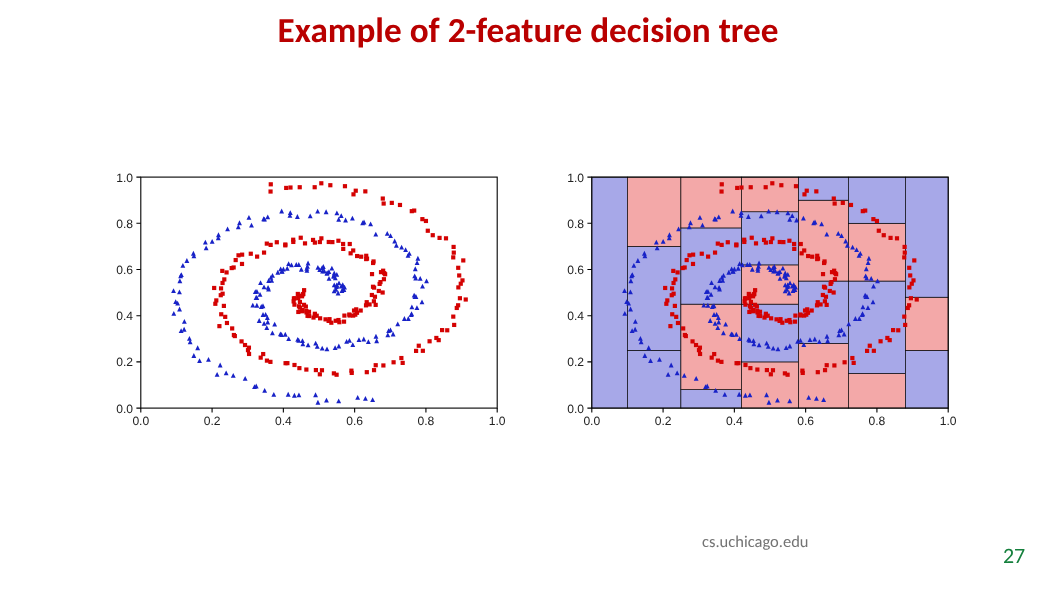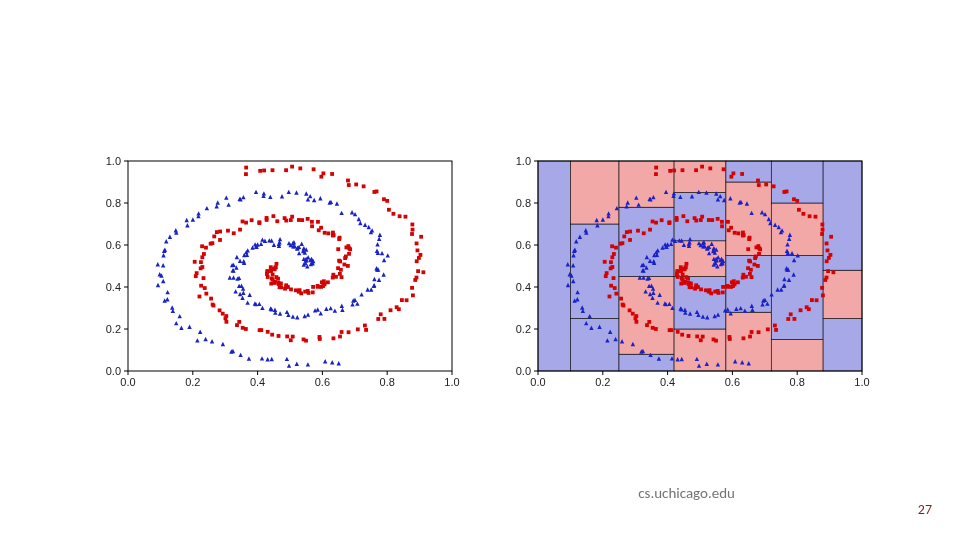--- a/index.html
+++ b/index.html
@@ -2,27 +2,27 @@
 <html><head>
 <meta charset="utf-8">
 <style>
   html,body{margin:0;padding:0;width:960px;height:540px;background:#fff;font-family:Calibri,Arial,sans-serif;position:relative;overflow:hidden}
   .title{position:absolute;left:0;right:0;top:10px;text-align:center;color:#b90000;font-weight:700;font-size:32px;line-height:1.15}
   .plots{position:absolute;top:155px;left:90px;width:780px;display:flex;justify-content:space-between}
   .plot-frame{position:relative}
   svg.plot{display:block}
   .tick-text{font:11px sans-serif;fill:#222}
   .attr{position:absolute;right:225px;bottom:38px;font-size:15px;color:#737373}
-  .pagenum{position:absolute;right:28px;bottom:22px;font-size:14px;color:#7f1d1d}
+  .pagenum{position:absolute;right:28px;bottom:22px;font-size:20px;color:#15803d}
 </style>
 </head>
 <body>
 
 <div class="title">
-  <br>
+  <span>Example of 2-feature decision tree</span><br>
 </div>
 
 <div class="plots">
   <div class="plot-frame">
     <svg class="plot" id="plot0" width="370" height="240">
         <rect x="38" y="6" width="324" height="210" fill="none" stroke="#000" stroke-width="1"></rect>
         <line x1="38" y1="216" x2="38" y2="220" stroke="#000"></line>
         <text x="38" y="231" text-anchor="middle" class="tick-text">0.0</text>
         <line x1="102.8" y1="216" x2="102.8" y2="220" stroke="#000"></line>
         <text x="102.8" y="231" text-anchor="middle" class="tick-text">0.2</text>

